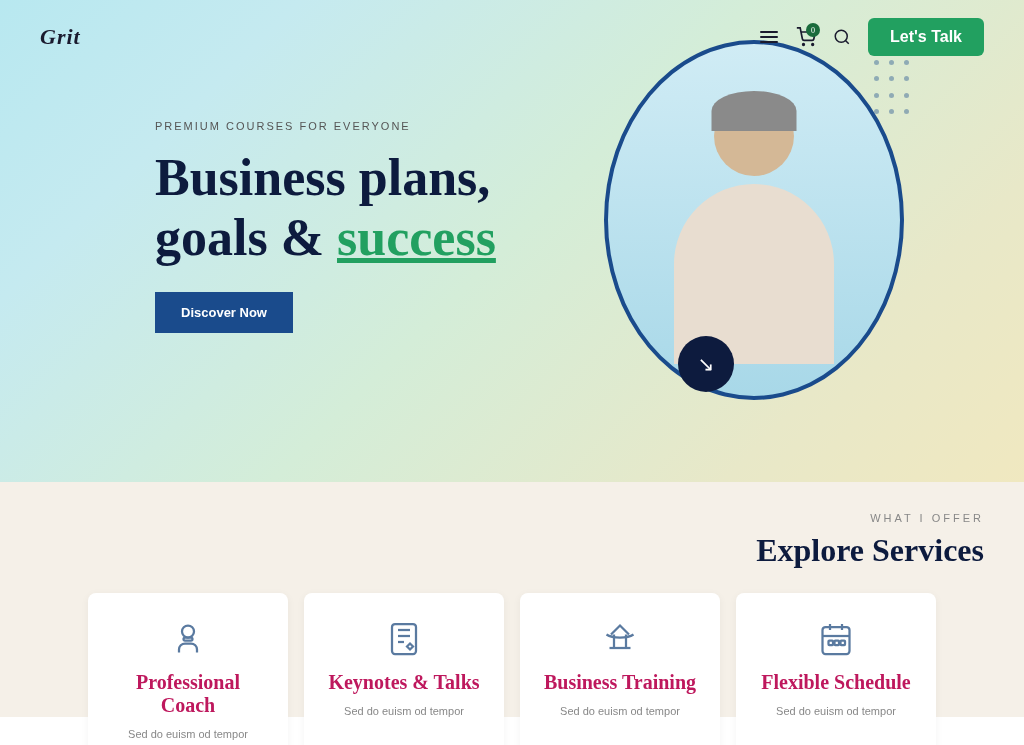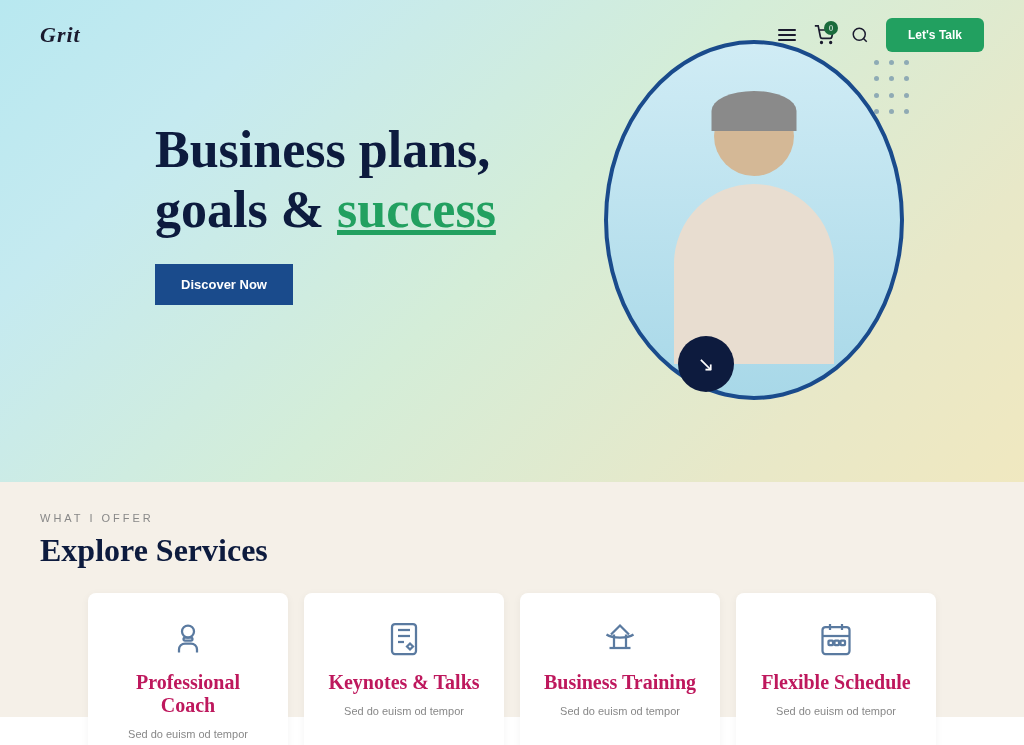--- a/index.html
+++ b/index.html
@@ -76,21 +76,21 @@
       display: flex;
       align-items: center;
       justify-content: center;
     }
     .btn-lets-talk {
       background: #22a060;
       color: white;
       border: none;
       padding: 10px 22px;
       border-radius: 6px;
-      font-size: 12px;
+      font-size: 16px;
       font-family: Arial, sans-serif;
       cursor: pointer;
       font-weight: 600;
     }
 
     
     .hero-content {
       position: absolute;
       left: 155px;
       top: 120px;
@@ -259,21 +259,21 @@
       font-size: 20px;
     }
 
     
     .services-section {
       width: 1024px;
       height: 235px;
       background: #f5f0e8;
       display: flex;
       flex-direction: column;
-      align-items: flex-start;
+      align-items: flex-end;
       padding: 30px 40px 20px;
     }
     .services-label {
       font-family: Arial, sans-serif;
       font-size: 11px;
       letter-spacing: 3px;
       color: #888;
       text-transform: uppercase;
       margin-bottom: 8px;
     }
@@ -374,20 +374,21 @@
         <svg width="18" height="18" viewBox="0 0 24 24" fill="none" stroke="#1a1a2e" stroke-width="2">
           <circle cx="11" cy="11" r="8"></circle>
             <line x1="21" y1="21" x2="16.65" y2="16.65"></line>
         </svg>
       </div>
       <button class="btn-lets-talk">Let's Talk</button>
     </div>
   </nav>
 
   <div class="hero-content">
+    <p class="hero-subtitle">Premium Courses for Everyone</p>
     <h1 class="hero-title">
       <span>Business plans,</span><br>
       <span>goals &amp;</span>
       <span class="success">success</span>
     </h1>
     <div class="hero-buttons">
       <button class="btn-discover">Discover Now</button>
     </div>
   </div>
 

